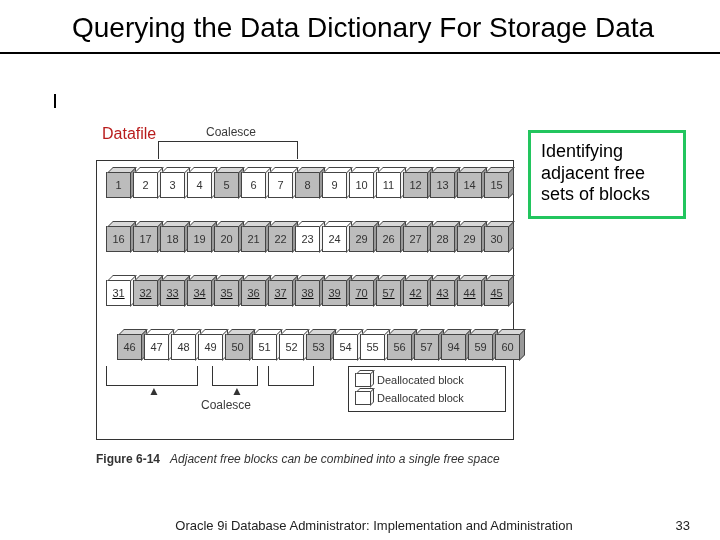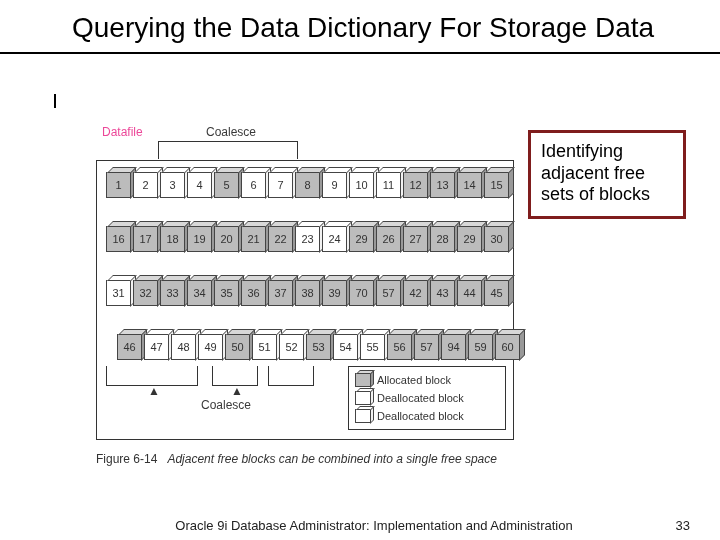--- a/index.html
+++ b/index.html
@@ -33,22 +33,22 @@
   .figure-wrap {
     position: absolute;
     left: 96px;
     top: 128px;
     width: 430px;
   }
   .datafile-label {
     position: absolute;
     top: -3px;
     left: 6px;
-    font-size: 12px;
-    color: #ec4899;
+    font-size: 16px;
+    color: #b91c1c;
   }
   .coalesce-top {
     position: absolute;
     top: -3px;
     left: 110px;
     font-size: 12px;
     color: #3a3a3a;
   }
   .coalesce-top-bracket {
     position: absolute;
@@ -67,21 +67,21 @@
     height: 280px;
     border: 1px solid #333;
   }
   .row {
     position: absolute;
     height: 32px;
     display: flex;
   }
   .row1 { top: 44px; left: 10px; }
   .row2 { top: 98px; left: 10px; }
-  .row3 { top: 152px; left: 10px; }
+  .row3 { top: 152px; left: 10px; text-decoration: underline; }
   .row4 { top: 206px; left: 10px; padding-left: 11px; }
   .block {
     position: relative;
     width: 25px;
     height: 26px;
     border: 1px solid #444;
     display: flex;
     align-items: center;
     justify-content: center;
     font-size: 11px;
@@ -180,28 +180,28 @@
   .ls-free { background: #fff; }
   .ls-free .t3d { background: #fff; }
   .ls-free .s3d { background: #f2f2f2; }
   .caption {
     position: absolute;
     top: 324px;
     left: 0;
     font-size: 12px;
     color: #333;
   }
-  .caption b { font-weight: normal; font-style: normal; }
+  .caption b { font-weight: bold; font-style: normal; }
   .caption i { font-style: italic; }
   .callout {
     position: absolute;
     top: 130px;
     right: 34px;
     width: 158px;
-    border: 3px solid #7f1d1d;
+    border: 3px solid #22c55e;
     padding: 8px 10px 10px;
     font-size: 18px;
     line-height: 1.2;
     background: #fff;
   }
   .footer {
     position: absolute;
     bottom: 22px;
     width: 720px;
     font-size: 13px;
@@ -546,40 +546,33 @@
 
   <div class="bracket-bottom bracket-b1"></div>
   <div class="bracket-bottom bracket-b2"></div>
   <div class="bracket-bottom bracket-b3"></div>
   <div class="arrow-up au1">▲</div>
   <div class="arrow-up au2">▲</div>
   <div class="coalesce-bottom">Coalesce</div>
 
   <div class="legend">
       <div class="legend-row">
-        <div class="legend-swatch ls-alloc">
+        <div class="legend-swatch ls-free">
           <div class="t3d"></div>
           <div class="s3d"></div>
         </div>
-        <span>Allocated block</span>
+        <span>Deallocated block</span>
       </div>
       <div class="legend-row">
         <div class="legend-swatch ls-free">
           <div class="t3d"></div>
           <div class="s3d"></div>
         </div>
         <span>Deallocated block</span>
       </div>
-      <div class="legend-row">
-        <div class="legend-swatch ls-free">
-          <div class="t3d"></div>
-          <div class="s3d"></div>
-        </div>
-        <span>Deallocated block</span>
-      </div>
     </div>
 
   <div class="caption">
     <b>Figure 6-14</b>&nbsp;&nbsp;
     <i>Adjacent free blocks can be combined into a single free space</i>
   </div>
 </div>
 
 <div class="footer">
   <span class="ftxt">Oracle 9i Database Administrator: Implementation and Administration</span>

